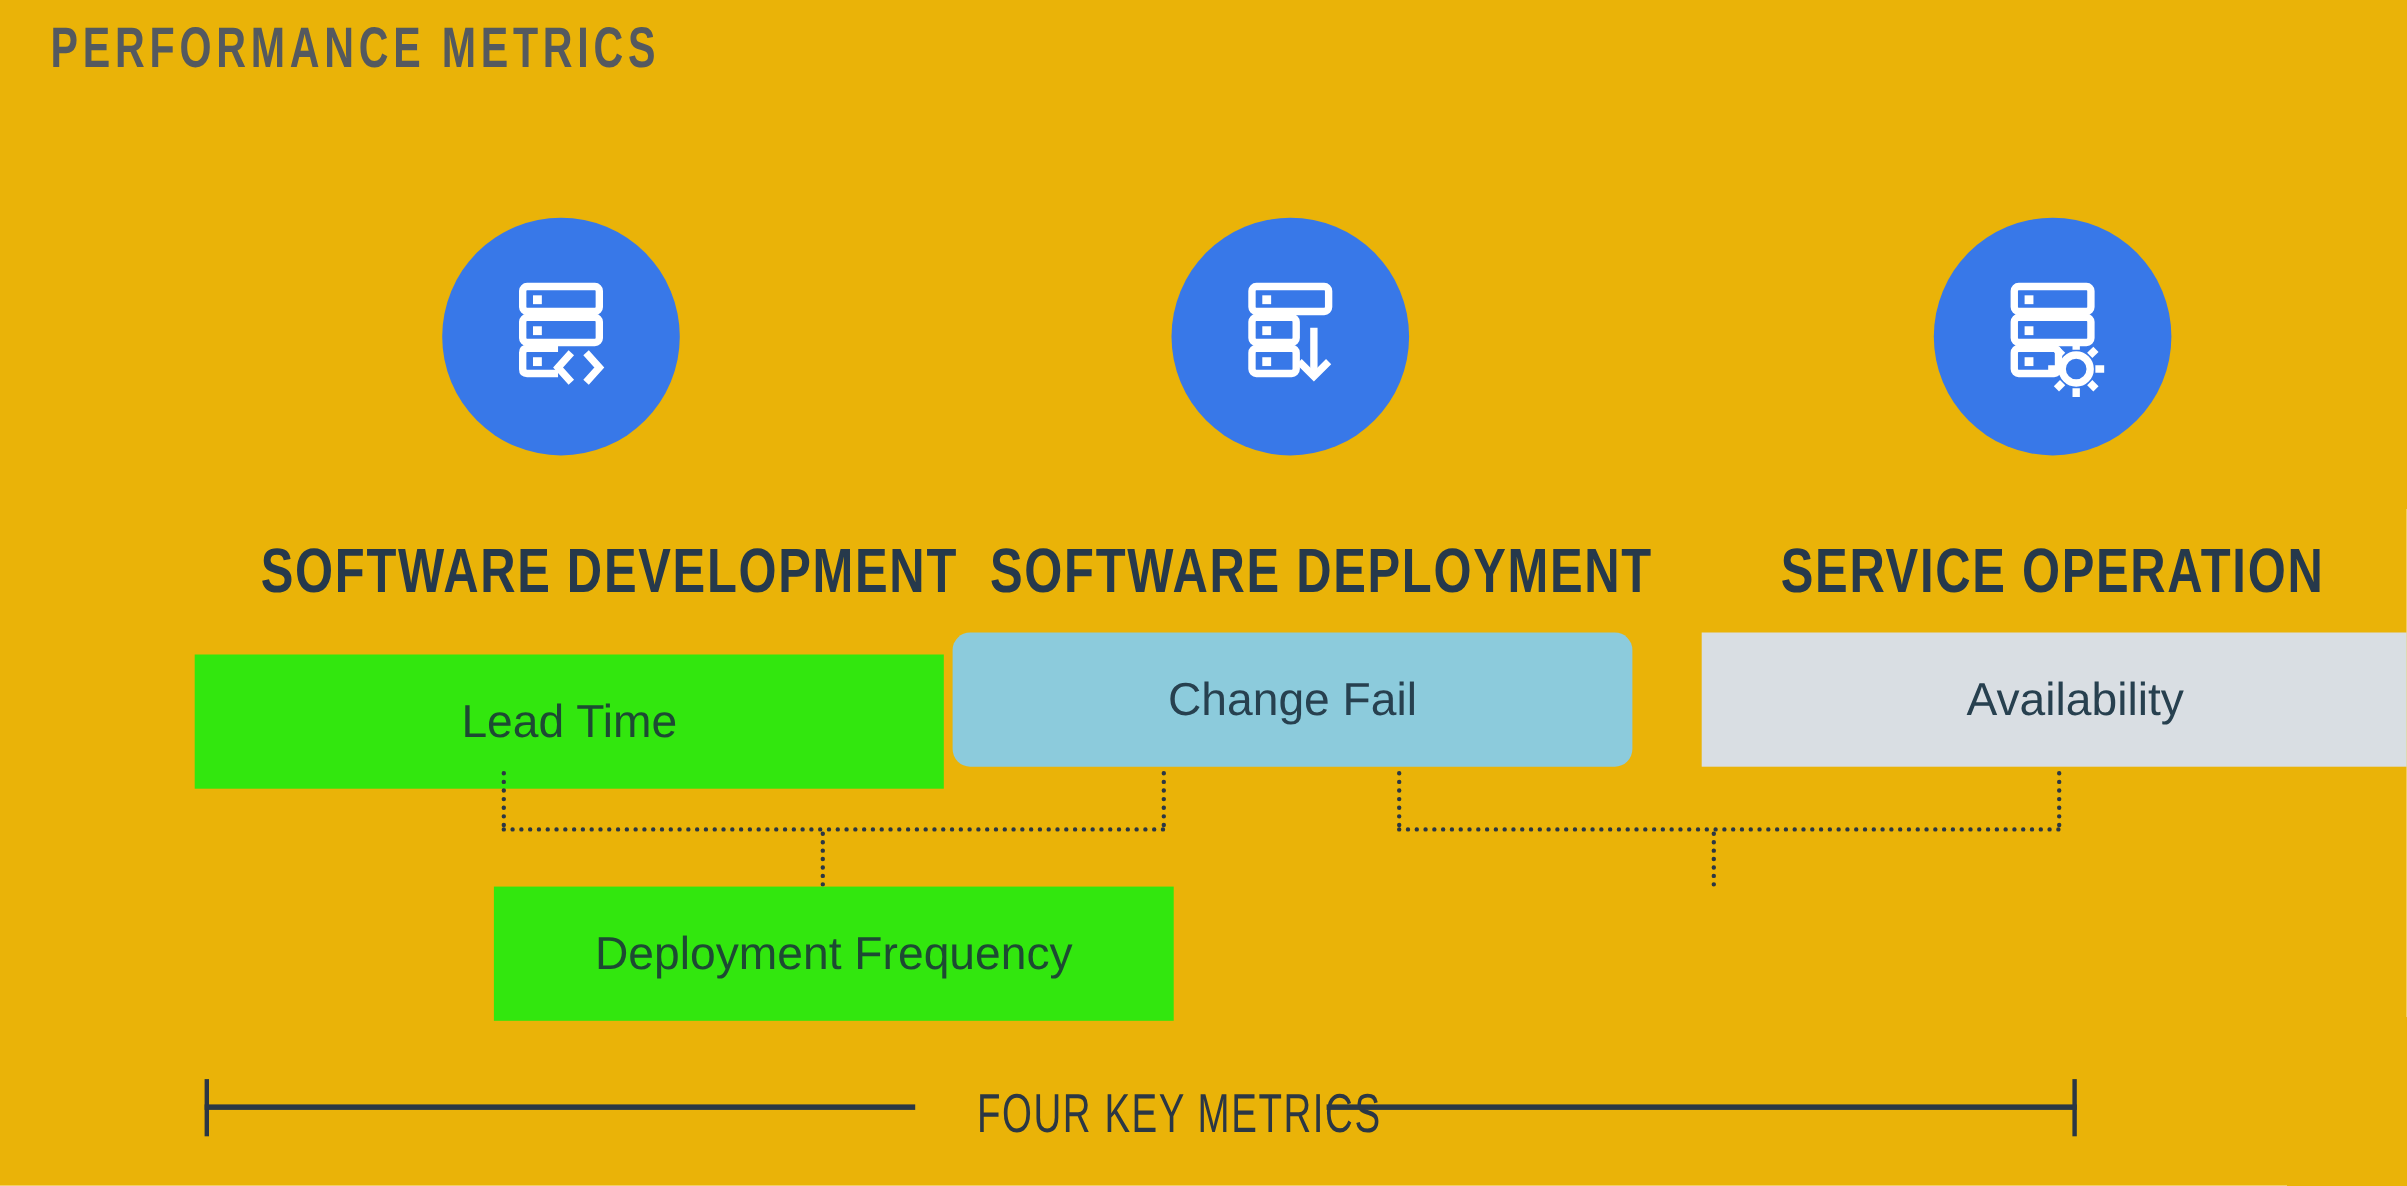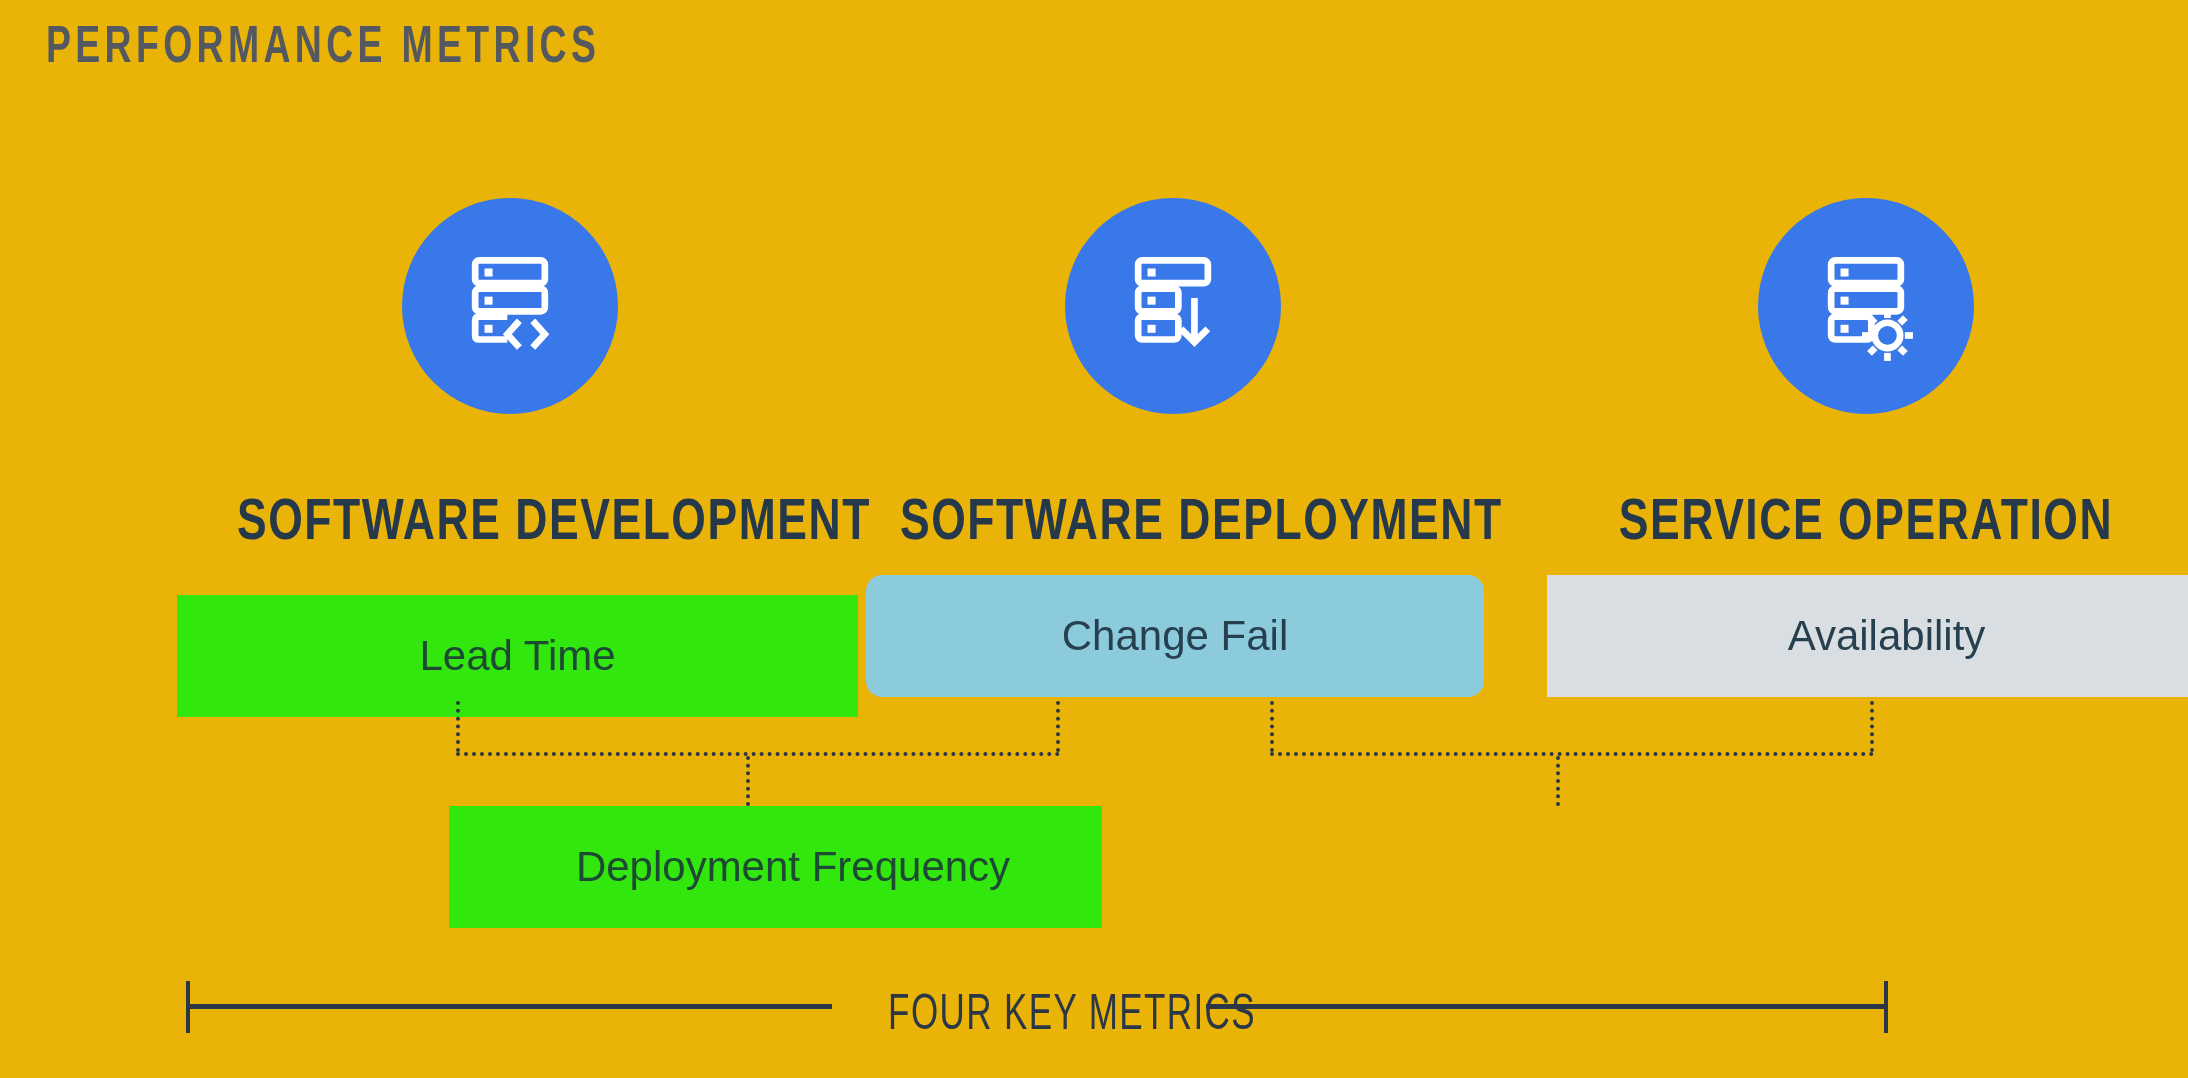--- a/index.html
+++ b/index.html
@@ -34,21 +34,21 @@
     position:absolute; height:122px;
     display:flex; align-items:center; justify-content:center;
     font-size:42px;
   }
   .metric-green { background:#32e70e; color:#1d4a33; }
   .metric-blue  { background:#8ccbdc; color:#27404f; }
   .metric-gray  { background:#d9dee3; color:#27404f; }
   #box-lead     { left:177px;  top:575px; width:681px;margin-top:20px; }
   #box-fail     { left:866px;  top:575px; width:618px;border-radius:16px; }
   #box-avail    { left:1547px; top:575px; width:679px; }
-  #box-freq     { left:449px;  top:806px; width:618px;padding-left:35px; }
+  #box-freq     { left:449px;  top:806px; width:618px; }
   #box-restore  { left:1269px; top:806px; width:618px; }
   .dot-v { position:absolute; width:0; border-left:4px dotted #2b3744; }
   .dot-h { position:absolute; height:0; border-top:4px dotted #2b3744; }
   #conn-l-v1 { left:456px;  top:701px; height:51px; }
   #conn-l-v2 { left:1056px; top:701px; height:51px; }
   #conn-l-h  { left:456px;  top:752px; width:604px; }
   #conn-l-vm { left:746px;  top:756px; height:50px; }
   #conn-r-v1 { left:1270px; top:701px; height:51px; }
   #conn-r-v2 { left:1870px; top:701px; height:51px; }
   #conn-r-h  { left:1270px; top:752px; width:604px; }

